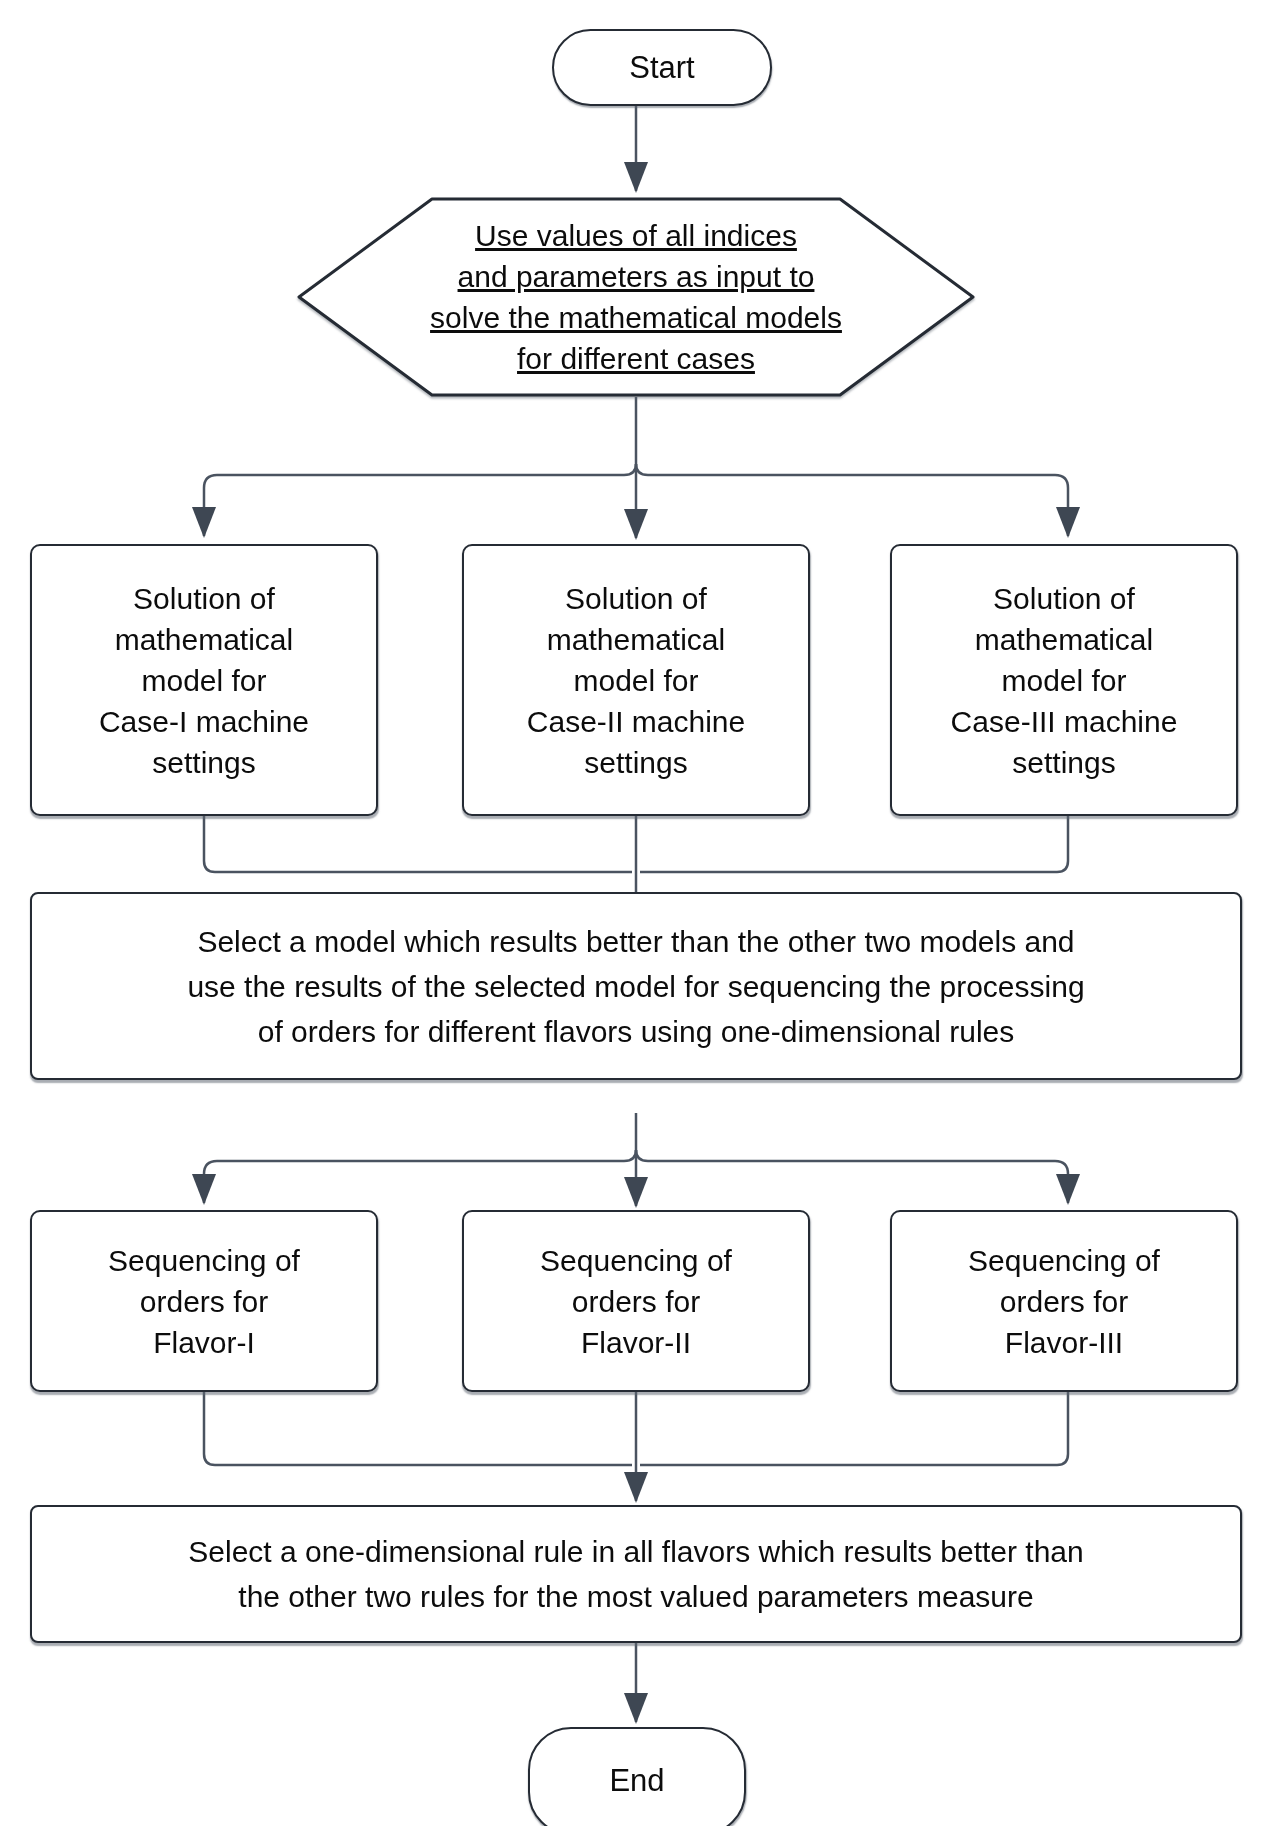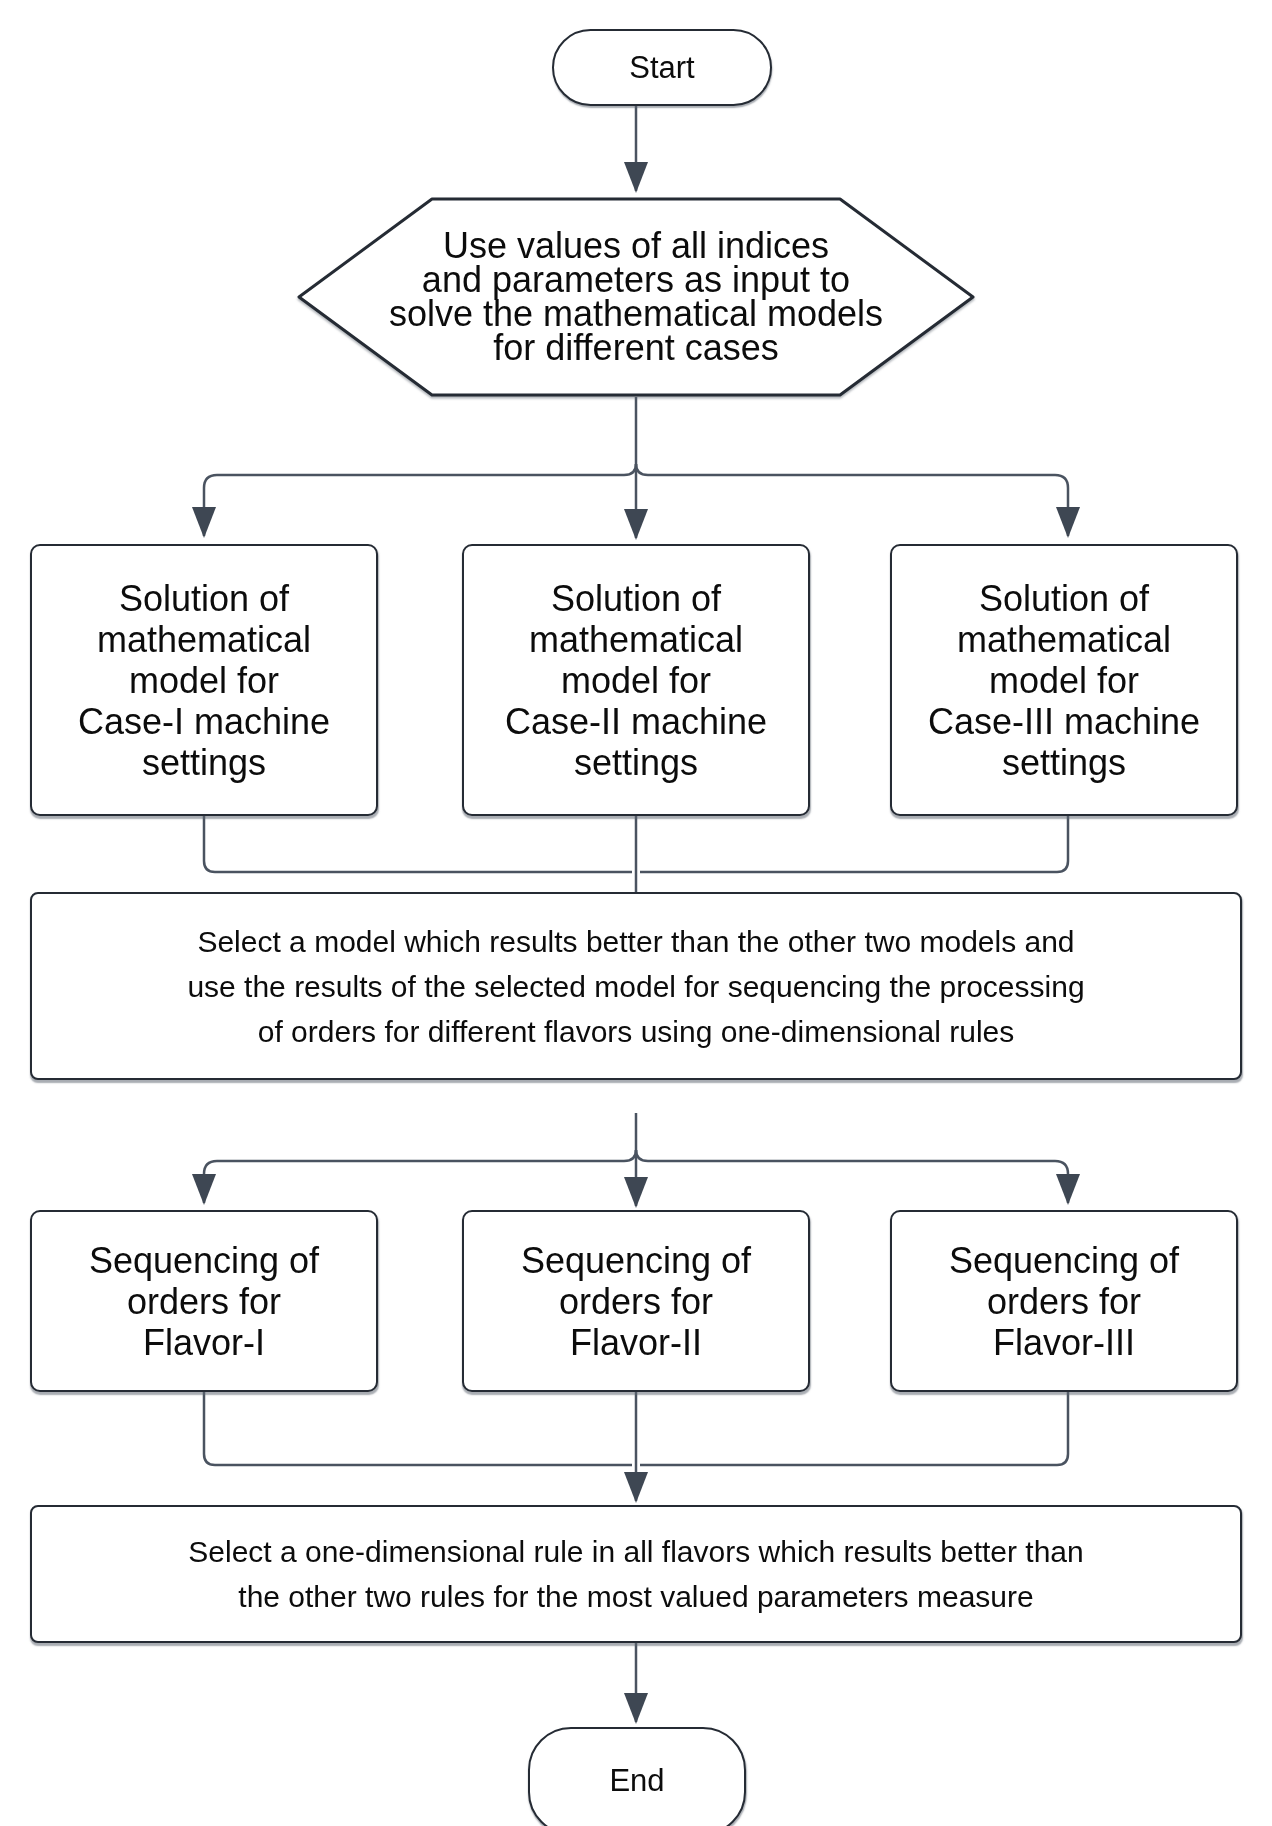--- a/index.html
+++ b/index.html
@@ -36,35 +36,36 @@
     border: 2.5px solid #252b34;
     border-radius: 43px;
     box-shadow: 0.5px 2px 1.5px rgba(96,104,114,0.55);
     font-size: 31px;
   }
   .rect {
     background: #ffffff;
     border: 2.5px solid #252b34;
     border-radius: 10px;
     box-shadow: 0.5px 2.5px 1.5px rgba(96,104,114,0.55);
-    font-size: 36px;
+    font-size: 30px;
     line-height: 41px;
   }
   .bigrect {
     background: #ffffff;
     border: 2.5px solid #252b34;
     border-radius: 8px;
     box-shadow: 0.5px 2.5px 1.5px rgba(96,104,114,0.55);
     font-size: 30px;
     line-height: 45px;
   }
   .hexnode {
     background: transparent;
-    font-size: 36px;
-    line-height: 34px;
+    font-size: 30px;
+    line-height: 41px;
+    text-decoration: underline;
   }
   .hexnode svg {
     position: absolute;
     left: 0;
     top: 0;
     width: 100%;
     height: 100%;
     filter: drop-shadow(0.5px 2px 1px rgba(96,104,114,0.5));
   }
   .node-text {

